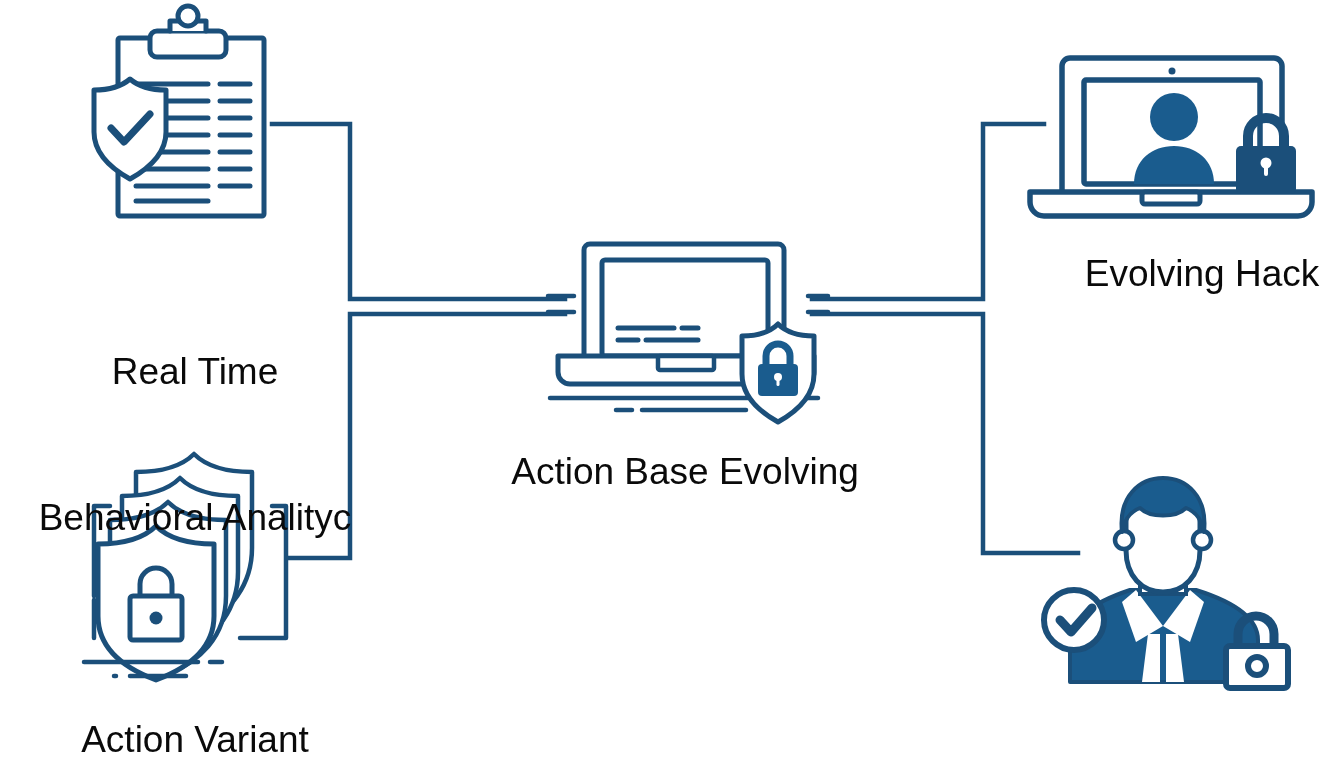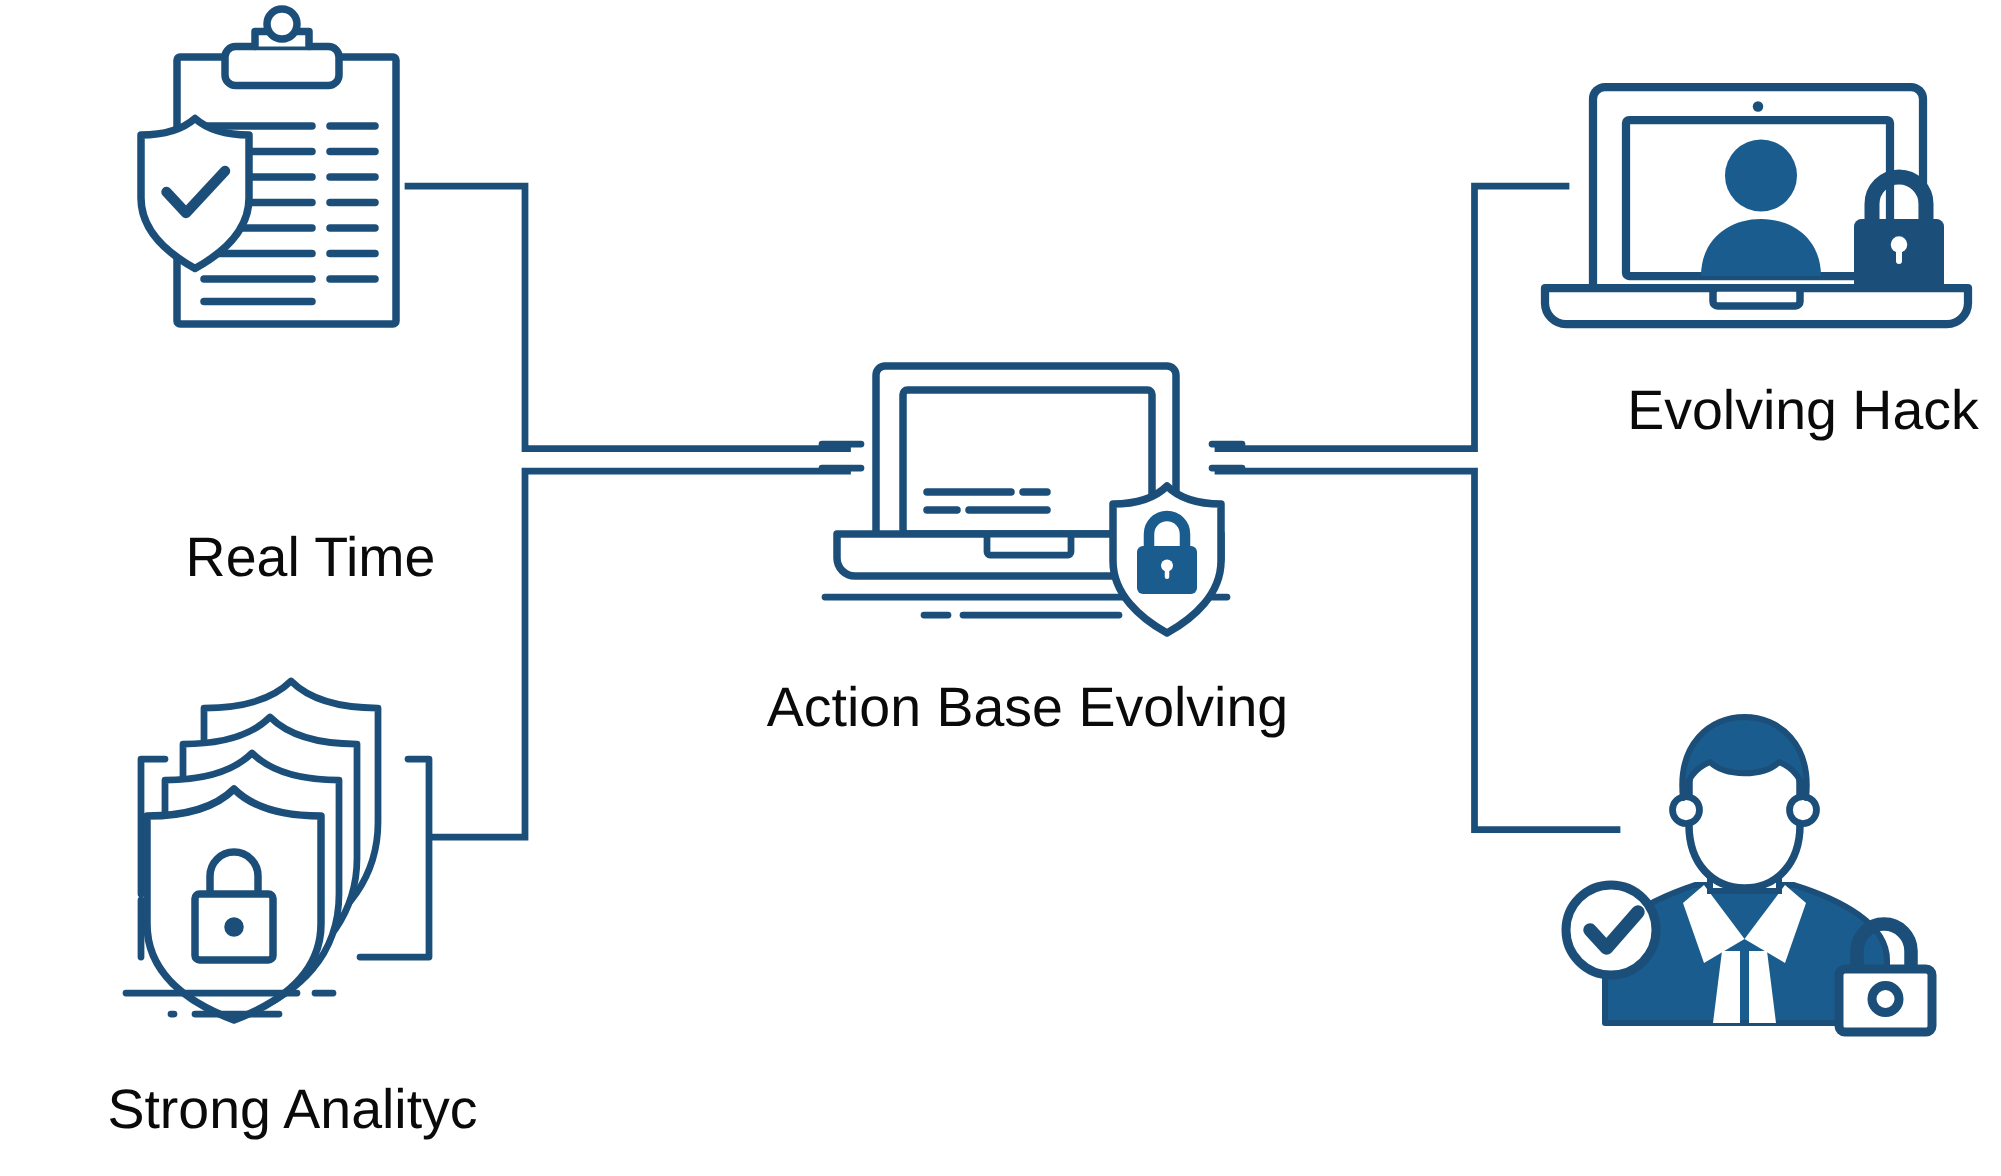--- a/index.html
+++ b/index.html
@@ -30,21 +30,21 @@
     color: #0a0a0a;
     font-family: "Liberation Sans", sans-serif;
     font-size: 37px;
     font-weight: 400;
     line-height: 1.32;
     letter-spacing: 0px;
     white-space: pre;
     text-align: center;
   }
   .label-rt {
-    left: 12px;
+    left: 0px;
     top: 250px;
     width: 390px;
   }
   .label-abd {
     left: 490px;
     top: 448px;
     width: 390px;
   }
   .label-sv {
     left: 60px;
@@ -269,22 +269,23 @@
       <g>
         <path d="M 202 172 L 202 160 A 18 18 0 0 1 238 160 L 238 172" fill="none" stroke="#1b4f7a" stroke-width="9"></path>
         <rect x="190" y="172" width="62" height="42" rx="4" fill="#ffffff" stroke="#1b4f7a" stroke-width="6"></rect>
         <circle cx="221" cy="192" r="9" fill="#ffffff" stroke="#1b4f7a" stroke-width="6"></circle>
       </g>
     </svg>
   </div>
 
   <div class="node-label label-rt">
     <div>Real Time</div>
+    <div>Behavioral Analityc</div>
   </div>
 
   <div class="node-label label-abd">Action Base Evolving</div>
 
-  <div class="node-label label-sv">Strong Analityc</div>
+  <div class="node-label label-sv">Action Variant</div>
 
   <div class="node-label label-eh">Evolving Hack</div>
 
 
 </div>
 
 </body></html>

